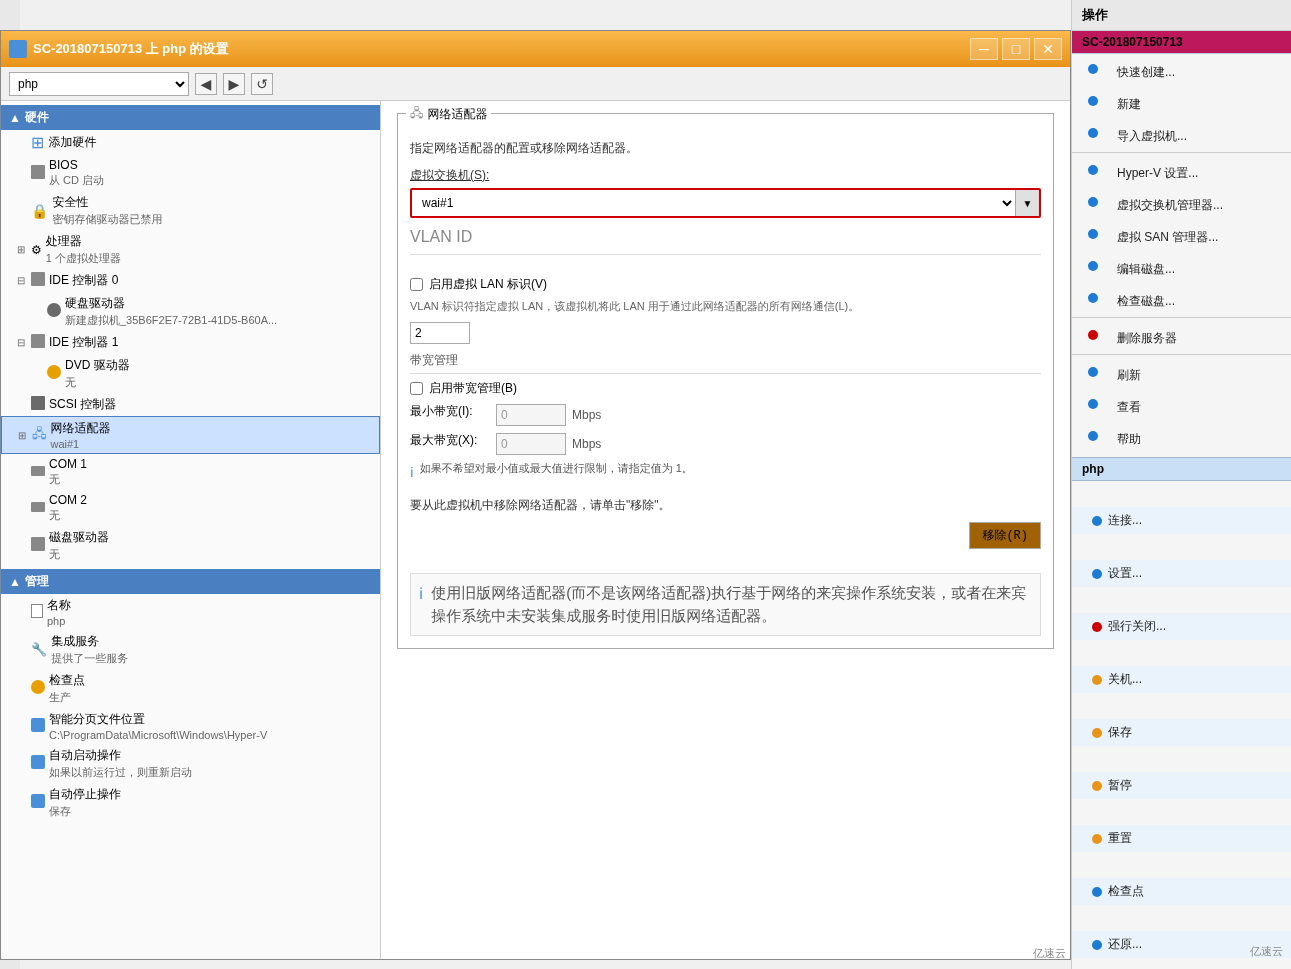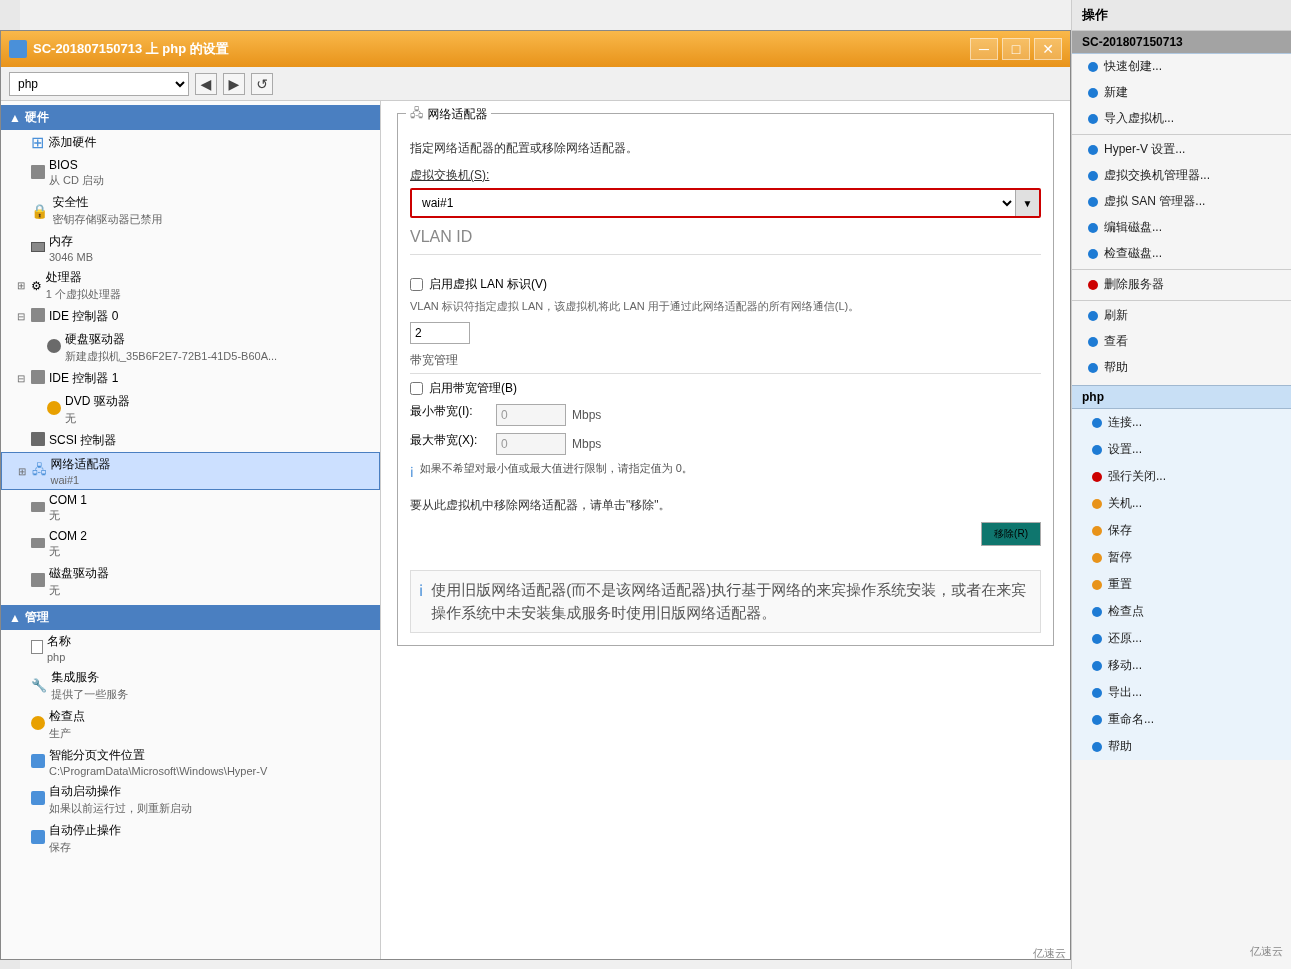--- a/index.html
+++ b/index.html
@@ -14,32 +14,32 @@
       border-left: 1px solid #ccc;
     }
     .sidebar-header {
       background: #e8e8e8;
       padding: 6px 10px;
       font-weight: bold;
       font-size: 13px;
       border-bottom: 1px solid #ccc;
     }
     .sidebar-section-title {
-      background: #a3a3a3;
+      background: #be185d;
       padding: 4px 10px;
       font-size: 12px;
       font-weight: bold;
       border-bottom: 1px solid #b0c8e0;
     }
     .sidebar-item {
-      padding: 4px 10px 5px 16px;
-      cursor: pointer;
-      display: flex;
-      align-items: center;
-      gap: 6px;
+      padding: 10px 10px 5px 16px;
+      cursor: pointer;
+      display: flex;
+      align-items: flex-start;
+      gap: 19px;
       font-size: 12px;
       color: #222;
     }
 
     
     .sidebar-subsection {
       background: #c8dff5;
       padding: 4px 10px;
       font-size: 12px;
       font-weight: bold;
@@ -48,20 +48,21 @@
     }
     .sidebar-subitem {
       padding: 5px 10px 5px 20px;
       cursor: pointer;
       display: flex;
       align-items: center;
       gap: 6px;
       font-size: 12px;
       color: #222;
       background: #eaf3fb;
+      margin-top: 26px;
     }
 
     
     .main-window {
       position: absolute;
       left: 0; top: 30px;
       width: 1071px; height: 930px;
       background: #fff;
       border: 1px solid #888;
       display: flex;
@@ -220,24 +221,25 @@
     .bandwidth-unit { font-size: 12px; color: #555; }
     .info-row { display: flex; align-items: flex-start; gap: 6px; margin-top: 6px; }
     .info-icon { color: #4a90d9; font-size: 14px; flex-shrink: 0; margin-top: 1px; }
     .info-text { font-size: 11px; color: #555; line-height: 1.4; }
 
     .remove-section { margin-top: 8px; padding: 8px 0; }
     .remove-desc { font-size: 12px; color: #333; margin-bottom: 8px; }
     .remove-btn {
       float: right;
       padding: 4px 12px;
-      background: #0f766e;
+      background: #a16207;
       border: 1px solid #aaa;
       cursor: pointer;
-      font-size: 10px;
+      font-size: 12px;
+      font-family: Liberation Mono, monospace;
     }
 
     .legacy-section { margin-top: 16px; display: flex; align-items: flex-start; gap: 8px; padding: 8px; background: #f9f9f9; border: 1px solid #ddd; }
     .legacy-icon { color: #4a90d9; font-size: 16px; flex-shrink: 0; }
     .legacy-text { font-size: 15px; color: #555; line-height: 1.5; }
 
     
     .bg-area {
       position: absolute;
       left: 0; top: 0;
@@ -325,28 +327,20 @@
 
       <div class="tree-item">
         <span class="expand-icon"> </span>
         <span style="font-size:14px;color:#4a90d9;">🔒</span>
         <div class="tree-label-group">
           <span>安全性</span>
           <span class="tree-sublabel">密钥存储驱动器已禁用</span>
         </div>
       </div>
 
-      <div class="tree-item">
-        <span class="expand-icon"> </span>
-        <span><span class="ico-memory"></span></span>
-        <div class="tree-label-group">
-          <span>内存</span>
-          <span class="tree-sublabel">3046 MB</span>
-        </div>
-      </div>
 
       <div class="tree-item">
         <span class="expand-icon">⊞</span>
         <span style="font-size:12px;">⚙</span>
         <div class="tree-label-group">
           <span>处理器</span>
           <span class="tree-sublabel">1 个虚拟处理器</span>
         </div>
       </div>
 
@@ -526,21 +520,21 @@
           </div>
 
           <div class="bandwidth-row">
             <label class="bandwidth-row">最大带宽(X):</label>
             <input type="text" class="bandwidth-input" value="0" style="">
             <span class="bandwidth-unit">Mbps</span>
           </div>
 
           <div class="info-row">
             <span class="info-icon">ℹ</span>
-            <span class="info-text">如果不希望对最小值或最大值进行限制，请指定值为 0。</span>
+            <span class="info-text">如果不希望对最小值或最大值进行限制，请指定值为 1。</span>
           </div>
         </div>
 
         <div class="remove-section">
           <p class="remove-desc">要从此虚拟机中移除网络适配器，请单击"移除"。</p>
           <button class="remove-btn">移除(R)</button>
           <div style="clear:both;"></div>
         </div>
 
         <div class="legacy-section">

